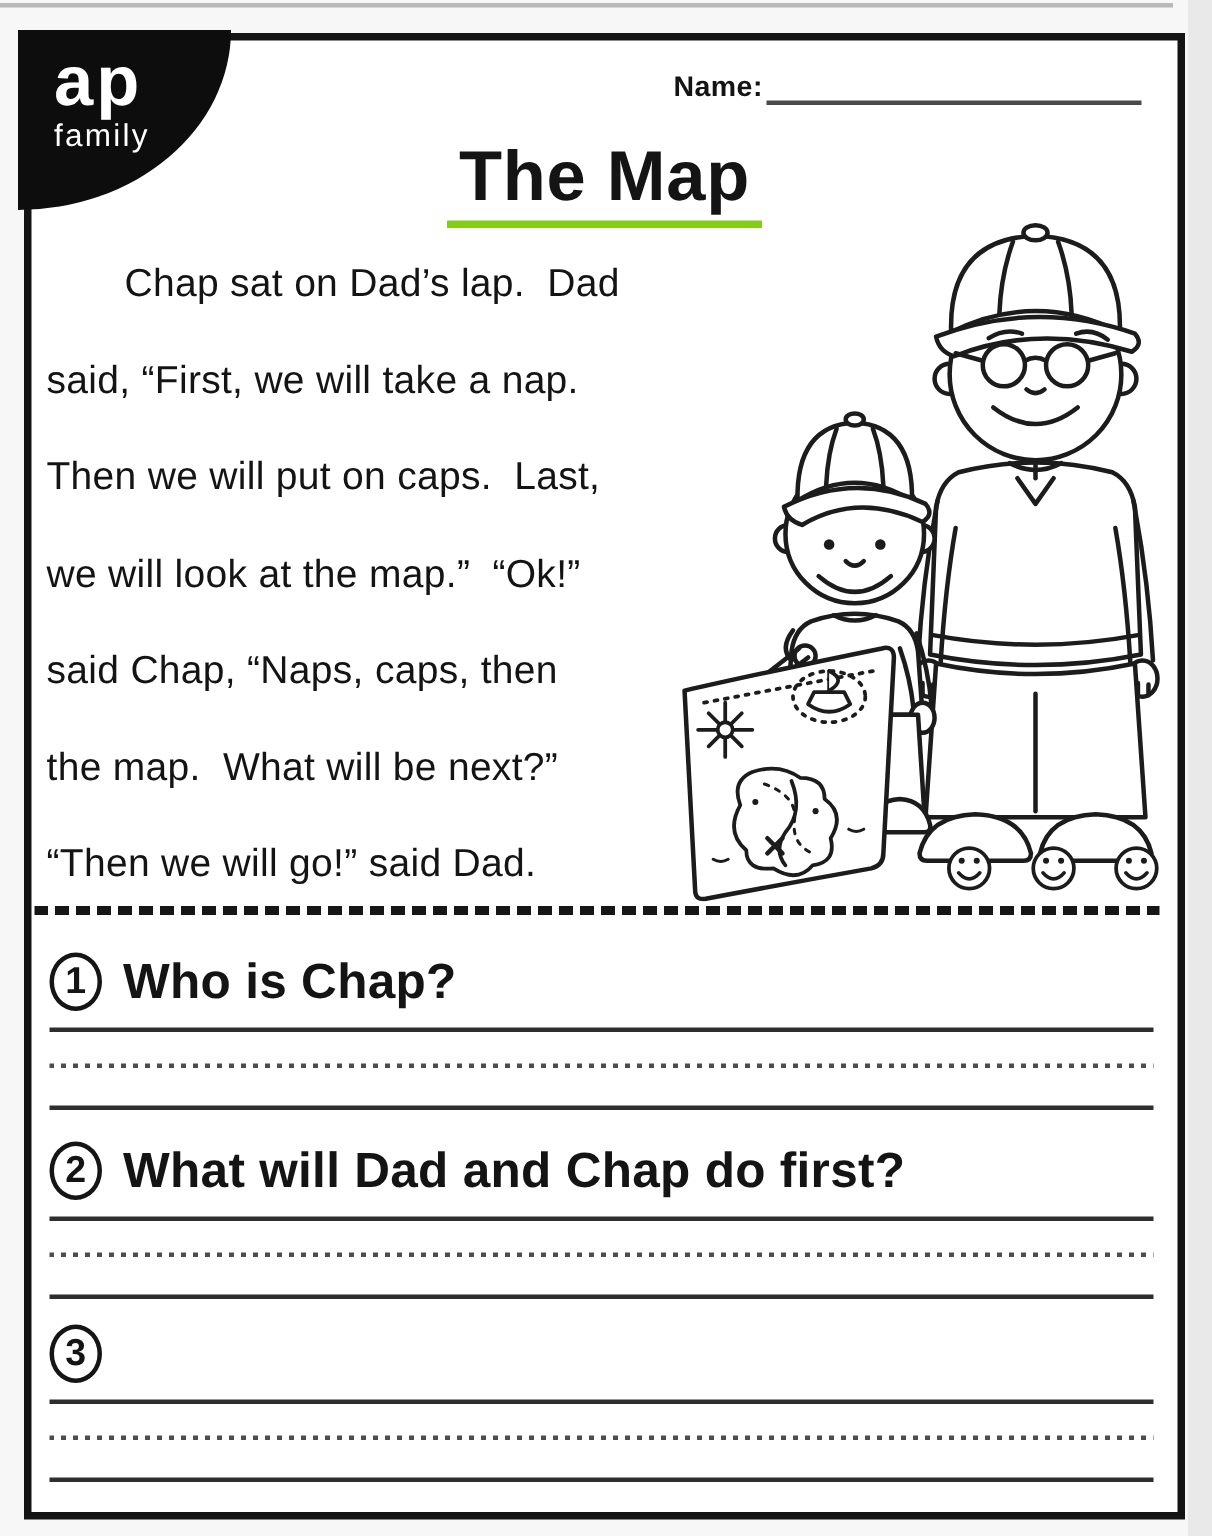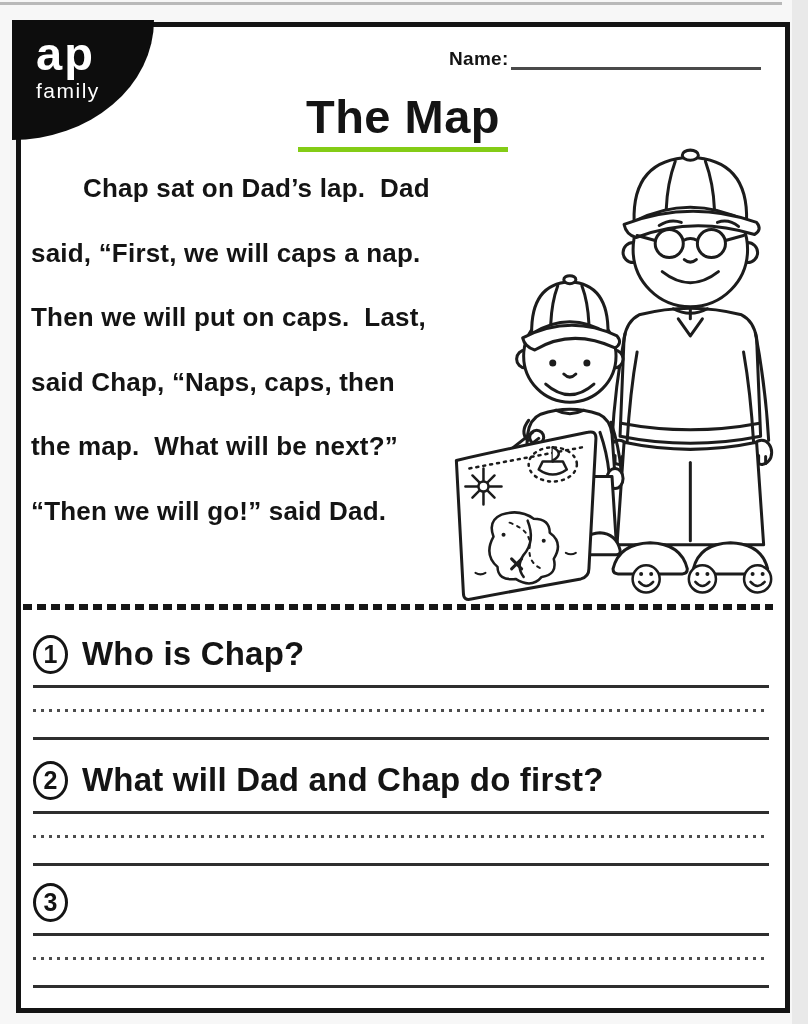--- a/index.html
+++ b/index.html
@@ -18,21 +18,21 @@
 
   .name-row{position:absolute;left:428px;top:14px;width:312px;display:flex;align-items:flex-end}
   .name-label{font-size:19px;font-weight:bold;letter-spacing:.3px;line-height:1.15}
   .name-line{flex:1;height:26px;border-bottom:3px solid #4a4a4a;margin-left:2px}
 
   .title-wrap{position:absolute;top:62px;left:0;width:100%;text-align:center}
   .title{display:inline-block;font-size:47px;font-weight:bold;letter-spacing:.5px;
          border-bottom:5px solid #84cc16;padding:0 8px 3px}
 
   .passage{position:absolute;left:10px;top:146px}
-  .p-line{height:64.5px;white-space:pre;font-size:26px;font-weight:bold;letter-spacing:.2px}
+  .p-line{height:64.5px;white-space:pre;font-size:26px;font-weight:normal;letter-spacing:.2px}
   .p-line.indent{padding-left:52px}
 
   .illustration{position:absolute;left:418px;top:92px;width:342px;height:482px}
 
   .separator{position:absolute;left:2px;top:577px;width:750px;height:6px;
              background:repeating-linear-gradient(90deg,#161616 0 9px,transparent 9px 14px)}
 
   .question{position:absolute;left:12px;width:736px}
   .q1{top:604px}.q2{top:730px}.q3{top:852px}
   .q-head{display:flex;align-items:center;gap:14px;height:46px}
@@ -63,22 +63,23 @@
     <span class="name-label">Name:</span>
     <span class="name-line"></span>
   </div>
 
   <div class="title-wrap">
     <span class="title">The Map</span>
   </div>
 
   <div class="passage">
     <div class="p-line indent">Chap sat on Dad’s lap.  Dad</div>
-    <div class="p-line">said, “First, we will caps a nap.</div>
+    <div class="p-line">said, “First, we will take a nap.</div>
     <div class="p-line">Then we will put on caps.  Last,</div>
+    <div class="p-line">we will look at the map.”  “Ok!”</div>
     <div class="p-line">said Chap, “Naps, caps, then</div>
     <div class="p-line">the map.  What will be next?”</div>
     <div class="p-line">“Then we will go!” said Dad.</div>
   </div>
 
   <svg class="illustration" viewBox="0 0 340 480">
     <g stroke="#1c1c1c" stroke-width="3" stroke-linecap="round" stroke-linejoin="round" fill="none">
 
       <g>
         <circle cx="193" cy="133" r="10" fill="#fff"></circle>

